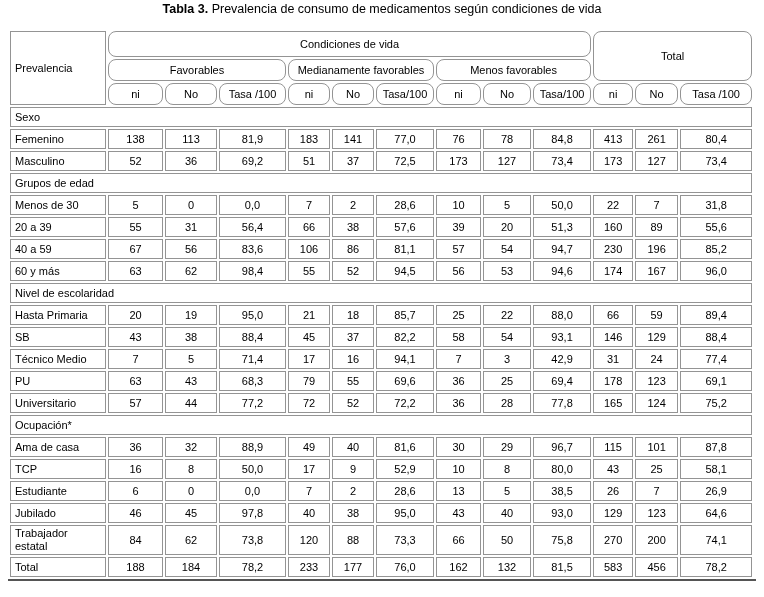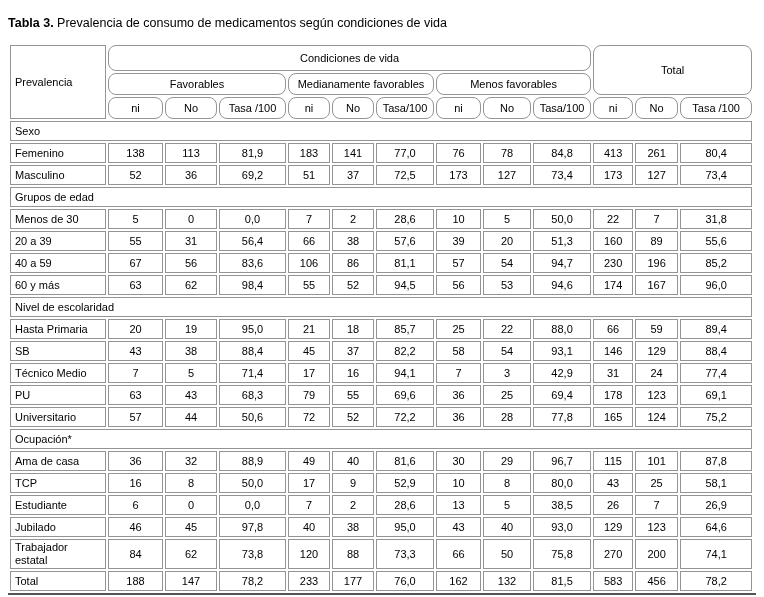--- a/index.html
+++ b/index.html
@@ -2,22 +2,22 @@
 <html><head>
 <meta charset="utf-8">
 <style>
   html,body{margin:0;padding:0;background:#fff;}
   body{
     width:764px;height:597px;overflow:hidden;color:#000;
     font-family:"Liberation Sans","DejaVu Sans",sans-serif;
   }
   .page{padding:0 8px;}
   .title{
-    font-size:12.5px;line-height:16px;
-    padding:15px 0 12px 0;
+    text-align:center;font-size:12.5px;line-height:16px;
+    padding:1px 0 12px 0;
   }
   .title .b{font-weight:bold;}
   .tablewrap{border-bottom:2px solid #555;}
   table.main{
     border-collapse:separate;border-spacing:2px;
     width:746px;table-layout:fixed;
     font-size:11px;line-height:13px;
   }
   td{
     border:1px solid #949494;
@@ -248,21 +248,21 @@
             <td class="num">25</td>
             <td class="num">69,4</td>
             <td class="num">178</td>
             <td class="num">123</td>
             <td class="num">69,1</td>
           </tr>
           <tr>
             <td class="lbl">Universitario</td>
             <td class="num">57</td>
             <td class="num">44</td>
-            <td class="num">50,6</td>
+            <td class="num">77,2</td>
             <td class="num">72</td>
             <td class="num">52</td>
             <td class="num">72,2</td>
             <td class="num">36</td>
             <td class="num">28</td>
             <td class="num">77,8</td>
             <td class="num">165</td>
             <td class="num">124</td>
             <td class="num">75,2</td>
           </tr>
@@ -340,21 +340,21 @@
             <td class="num">66</td>
             <td class="num">50</td>
             <td class="num">75,8</td>
             <td class="num">270</td>
             <td class="num">200</td>
             <td class="num">74,1</td>
           </tr>
           <tr>
             <td class="lbl">Total</td>
             <td class="num">188</td>
-            <td class="num">147</td>
+            <td class="num">184</td>
             <td class="num">78,2</td>
             <td class="num">233</td>
             <td class="num">177</td>
             <td class="num">76,0</td>
             <td class="num">162</td>
             <td class="num">132</td>
             <td class="num">81,5</td>
             <td class="num">583</td>
             <td class="num">456</td>
             <td class="num">78,2</td>

